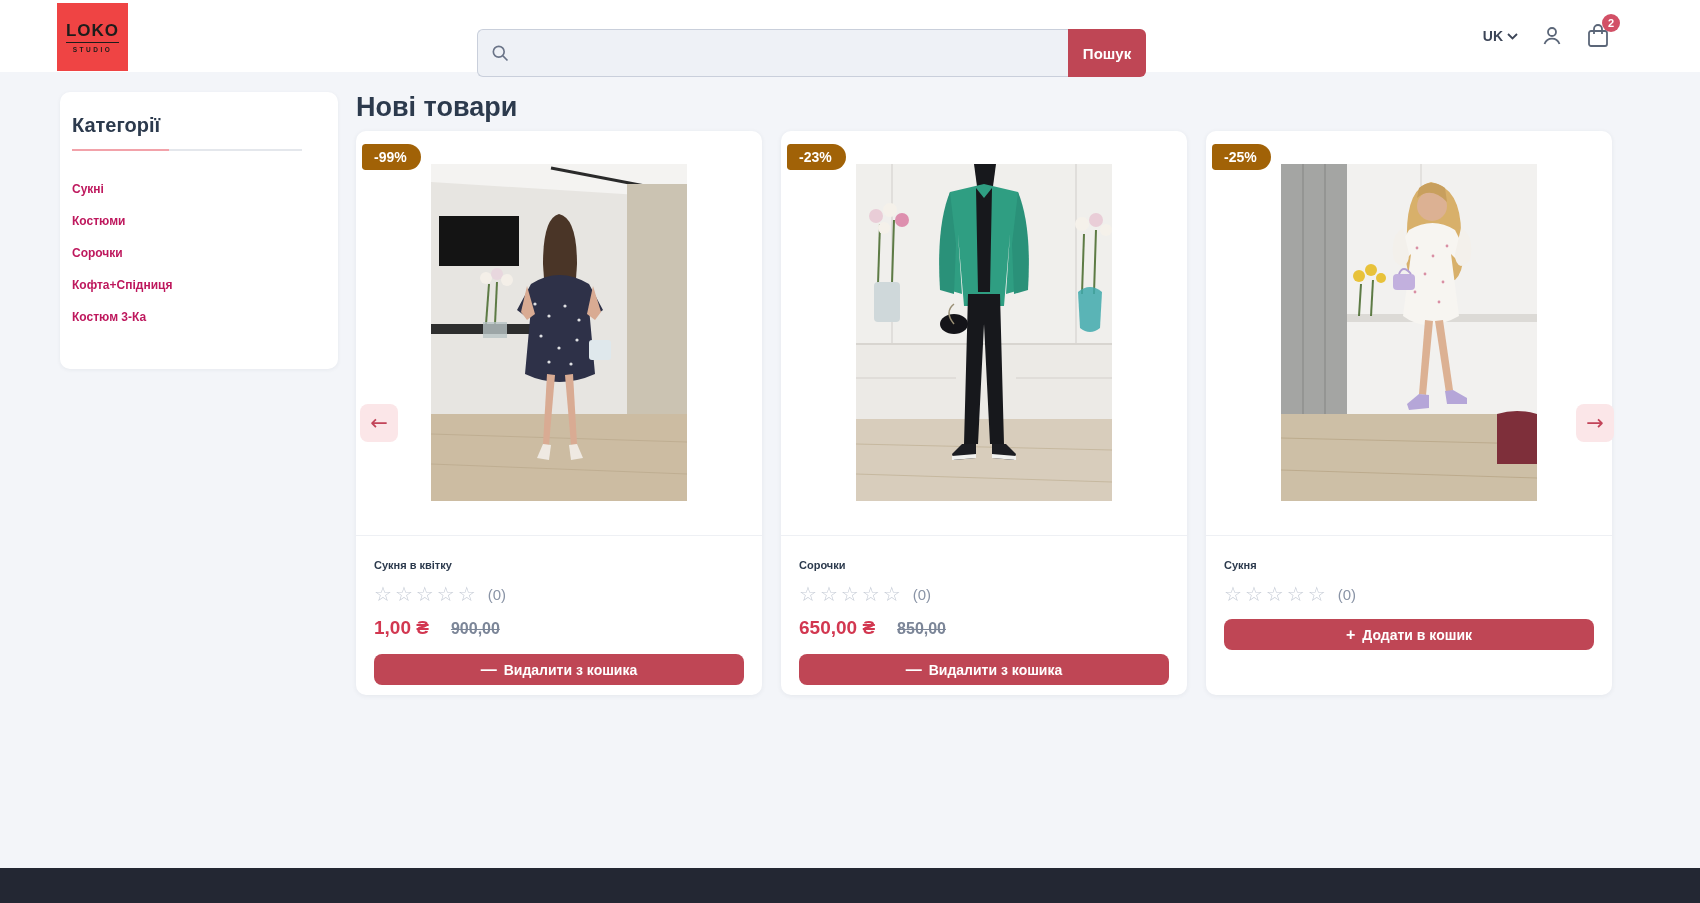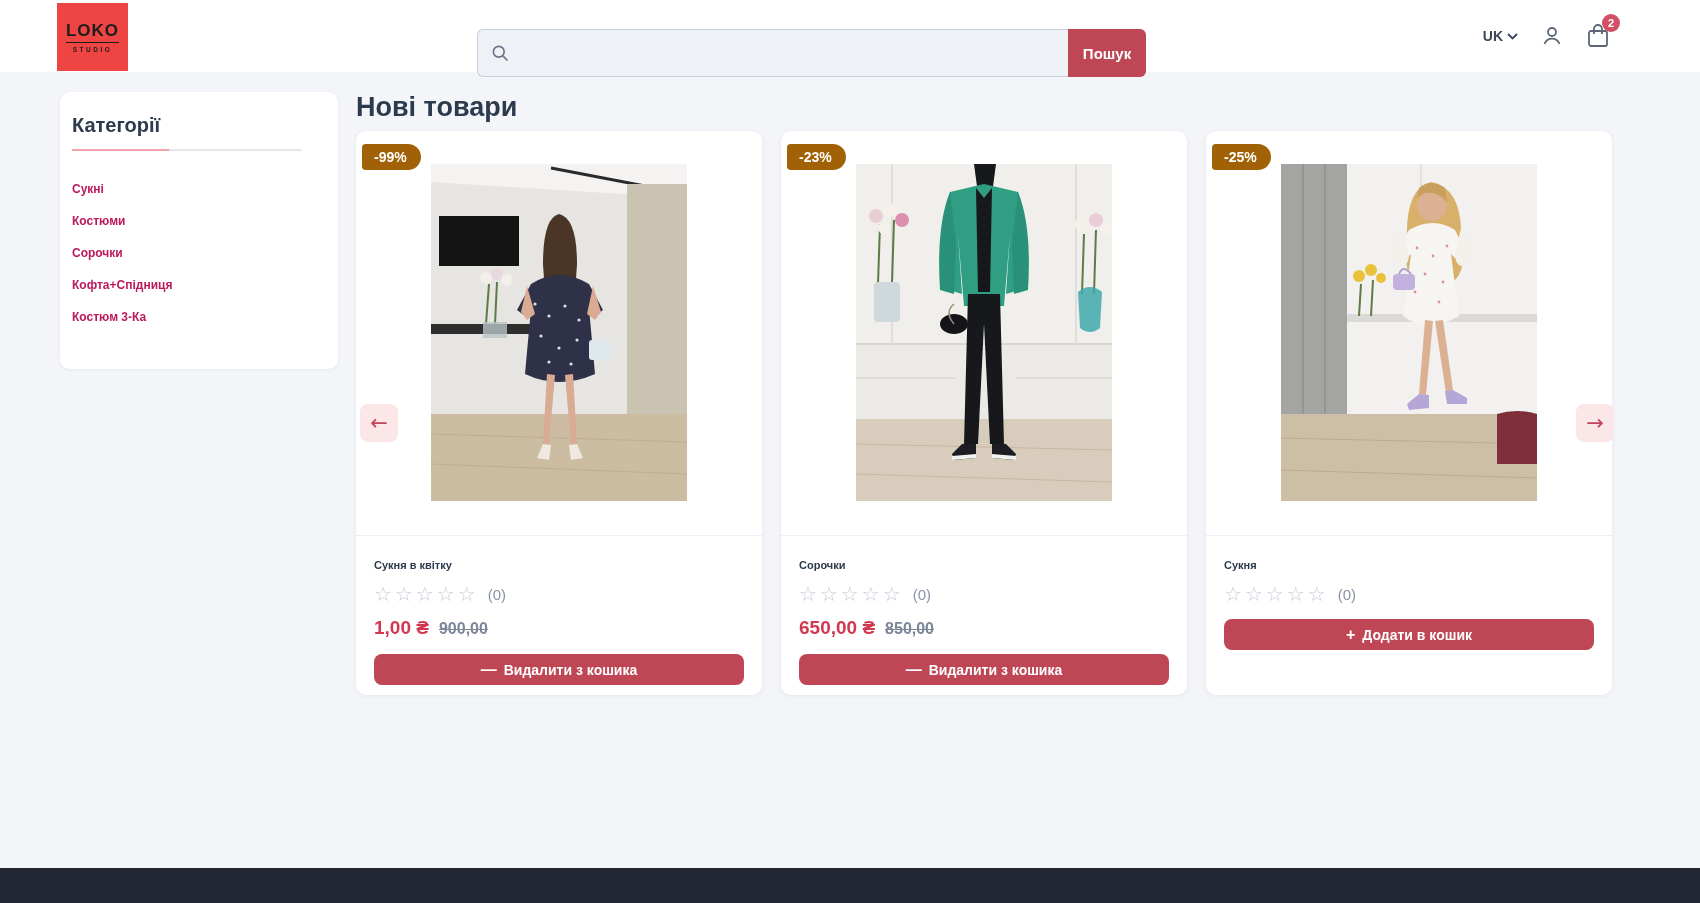--- a/index.html
+++ b/index.html
@@ -103,21 +103,21 @@
   .photo {
     position:absolute; left:75px; top:33px; width:256px; height:337px;
     overflow:hidden; cursor:pointer;
   }
   .card-divider { position:absolute; left:0; top:404px; width:100%; border-top:1px solid #eef0f4; }
   .card-info { position:absolute; left:0; top:404px; width:100%; padding:24px 18px 0 18px; }
   .prod-name { font-size:11px; font-weight:bold; color:#2c3a4d; cursor:pointer; }
   .stars-row { margin-top:13px; display:flex; align-items:center; gap:9px; }
   .stars { font-size:20px; color:#c6ccd6; letter-spacing:3px; line-height:1; }
   .rating-count { font-size:15px; color:#8a94a6; }
-  .price-row { margin-top:13px; display:flex; align-items:baseline; gap:10px; }
+  .price-row { margin-top:13px; display:flex; align-items:baseline; gap:22px; }
   .price { font-size:19px; font-weight:bold; color:#d23750; }
   .old-price { font-size:16px; font-weight:bold; color:#7c8698; text-decoration:line-through; }
   .card-btn {
     margin-top:15px; width:370px; height:31px; border:none; border-radius:8px;
     background:#bf4655; color:#ffffff; font-size:14px; font-weight:bold;
     display:flex; align-items:center; justify-content:center; gap:7px;
     cursor:pointer; font-family:"Liberation Sans","DejaVu Sans",sans-serif;
   }
   .btn-glyph { font-size:16px; font-weight:bold; line-height:1; }
 

